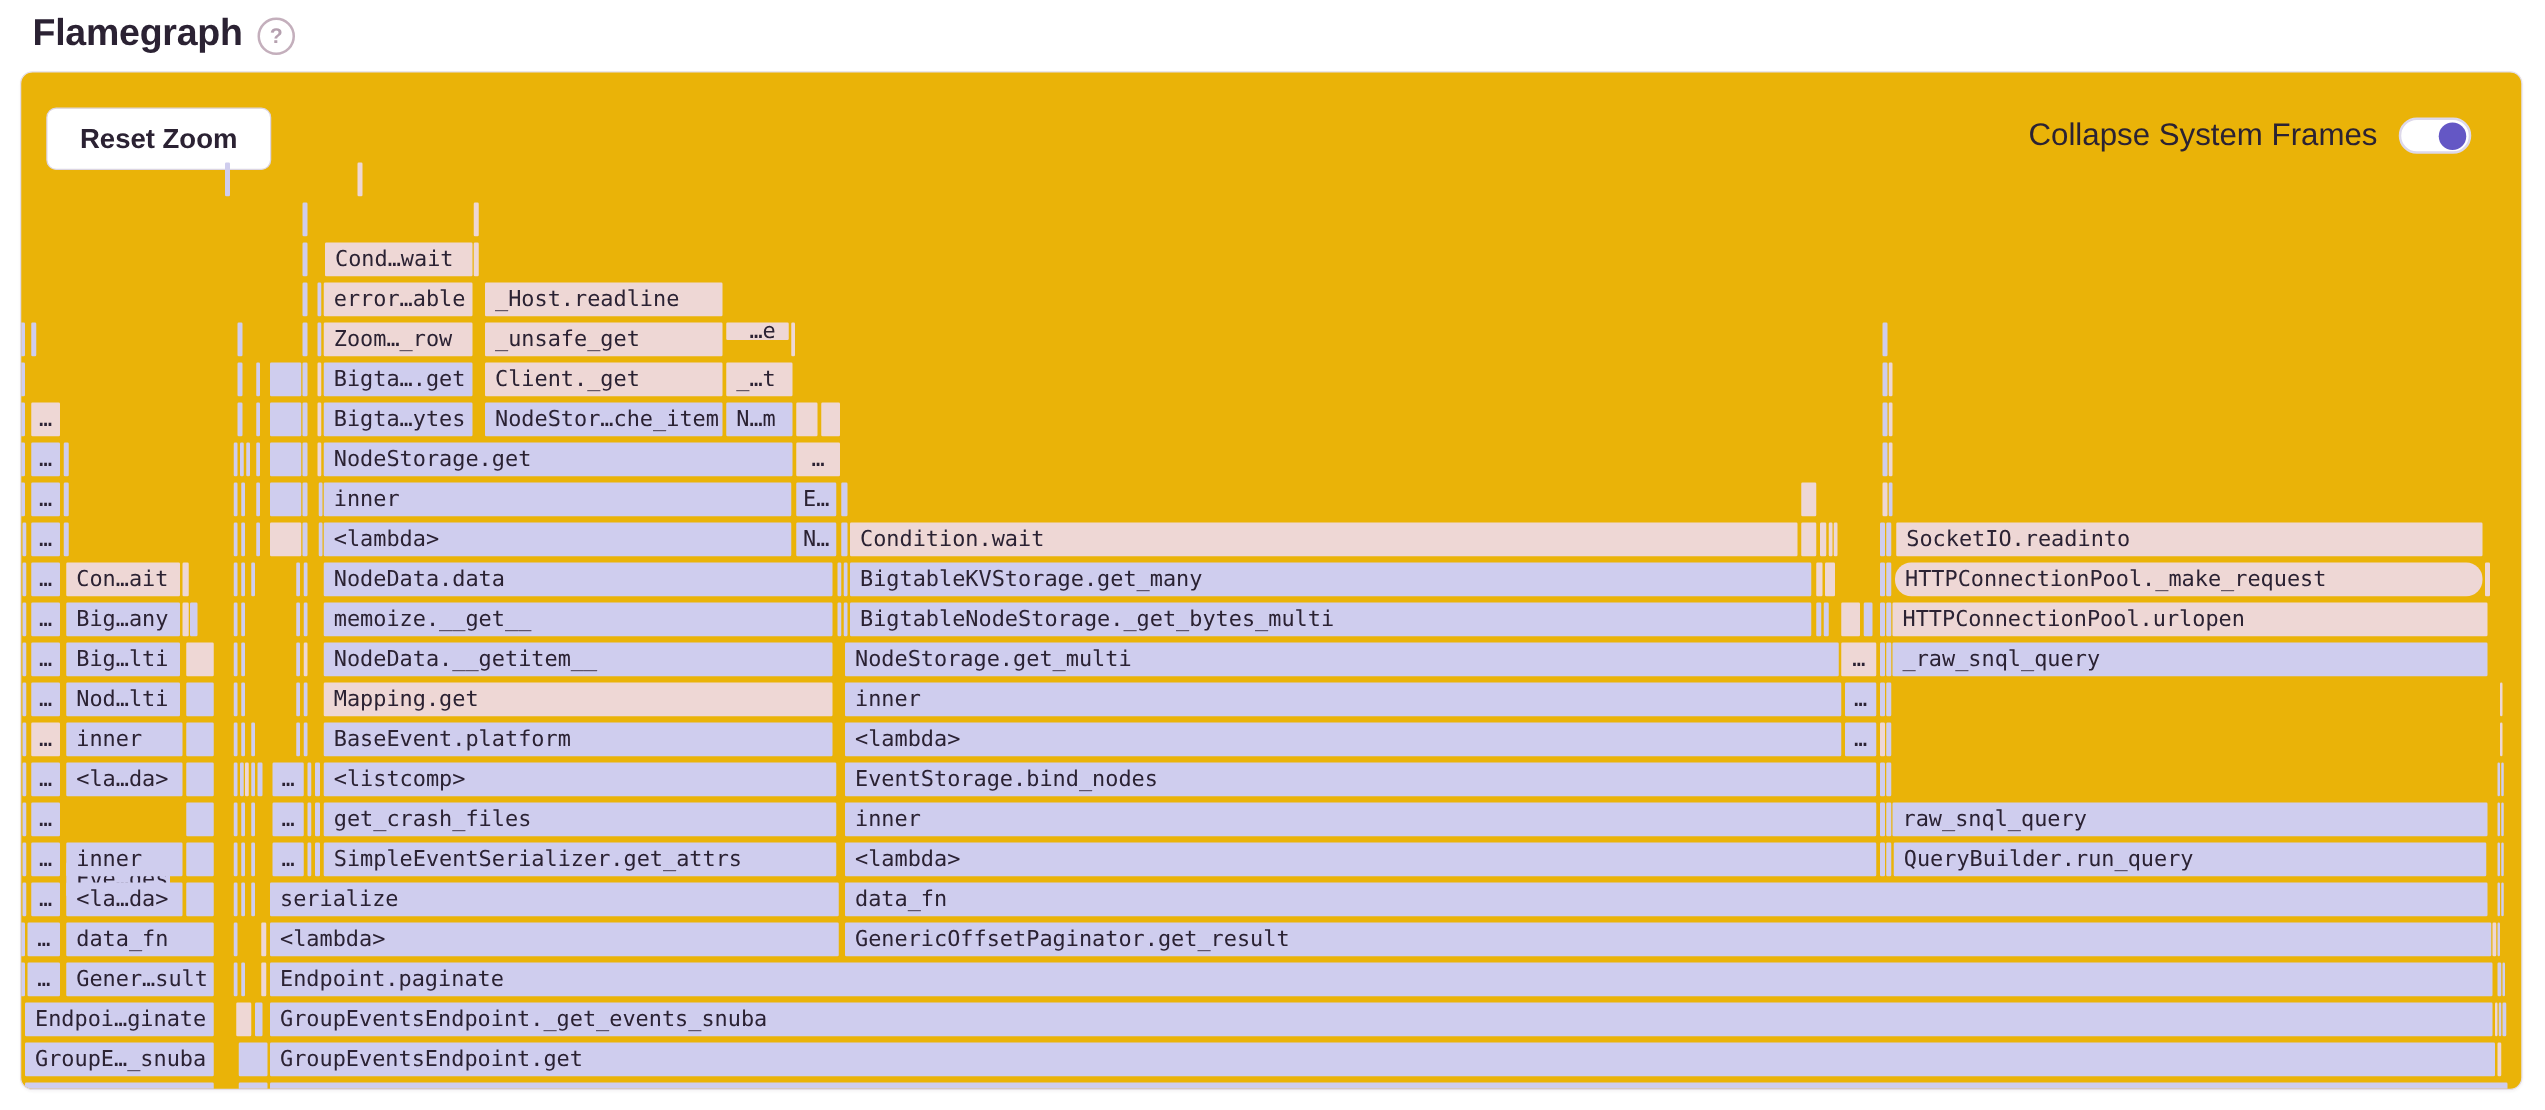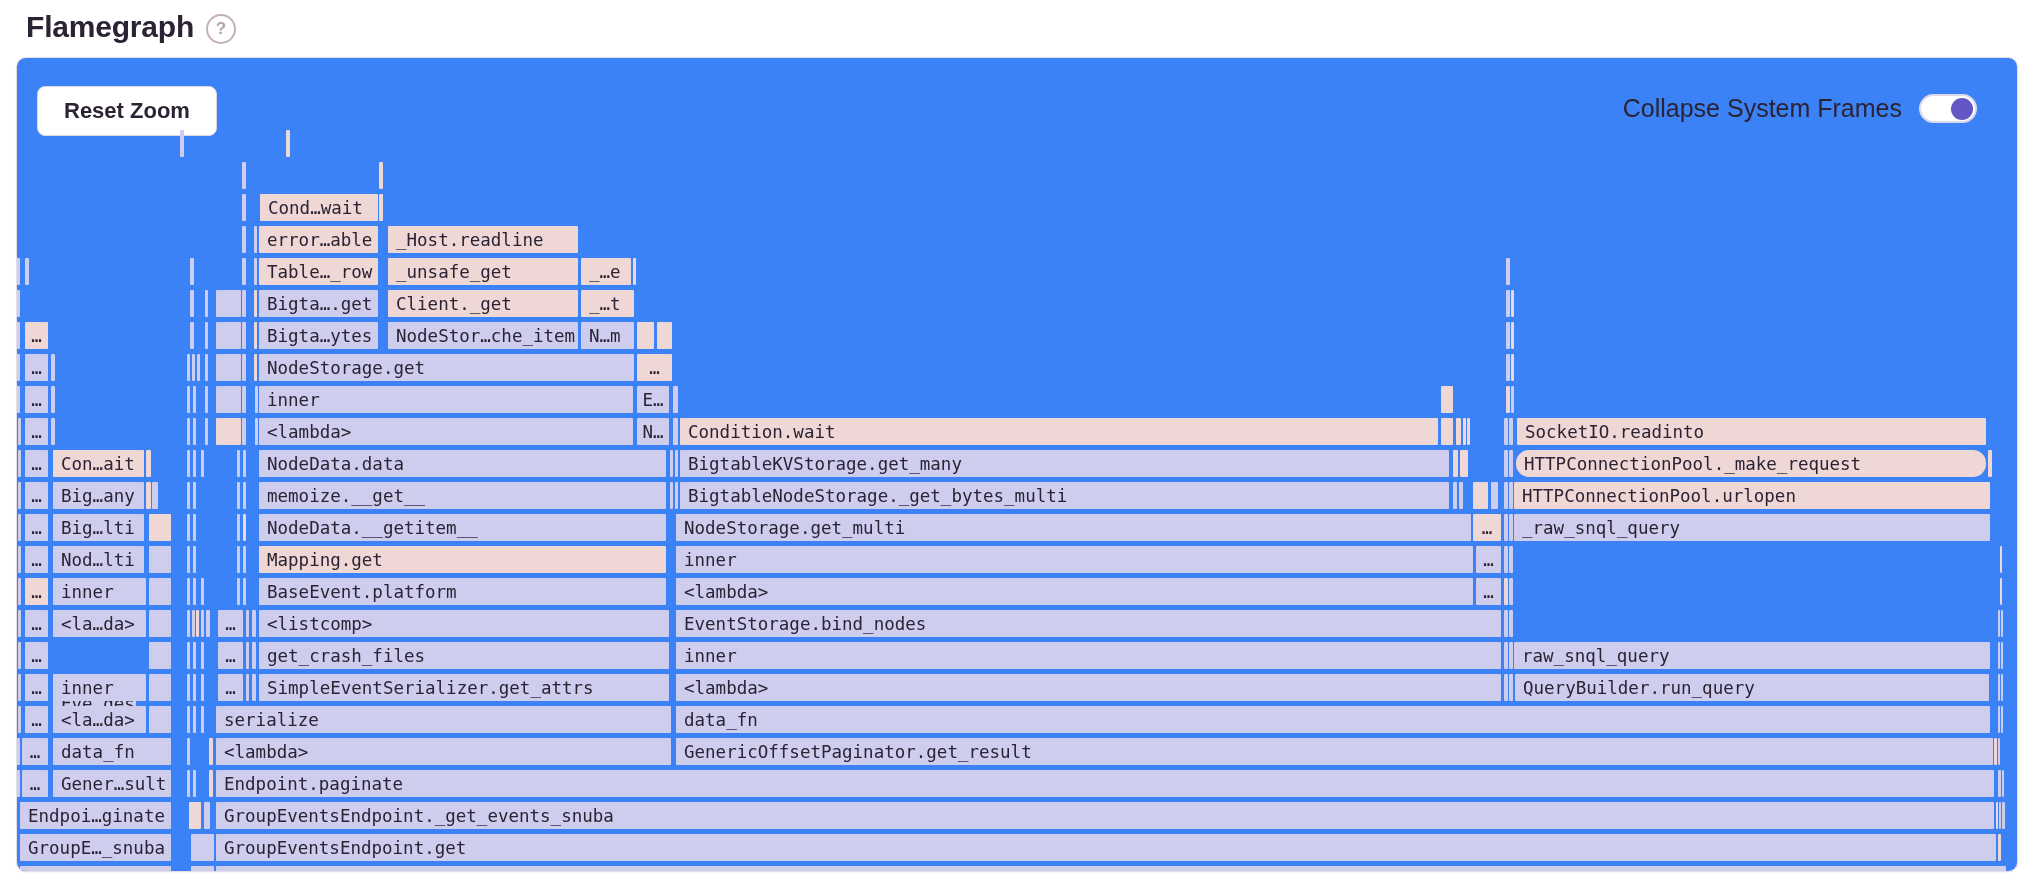--- a/index.html
+++ b/index.html
@@ -8,21 +8,21 @@
   }
   html,body{margin:0;padding:0;background:#fff;}
   body{width:2036px;height:888px;position:relative;font-family:"Liberation Sans",sans-serif;overflow:hidden;}
 
   .title-row{position:absolute;left:26px;top:10px;display:flex;align-items:center;gap:12px;}
   .page-title{font-size:30px;font-weight:bold;color:var(--title);letter-spacing:-0.2px;}
   .help-icon{width:26px;height:26px;border:2.5px solid #c4afbc;border-radius:50%;
     display:flex;align-items:center;justify-content:center;
     color:var(--help);font-size:17px;font-weight:bold;margin-top:3px;}
 
-  .panel{position:absolute;left:16px;top:57px;width:2000px;height:813px;background:#3b82f6;
+  .panel{position:absolute;left:16px;top:57px;width:2000px;height:813px;background:#eab308;
     border:1.5px solid var(--panel-border);border-radius:10px;overflow:hidden;
     box-shadow:0 1px 2px rgba(43,34,51,0.04);}
 
   .reset-btn{position:absolute;left:20px;top:28px;height:50px;padding:0 26px;background:#fff;
     border:1.5px solid #dcd5e2;border-radius:8px;font-family:"Liberation Sans",sans-serif;
     font-size:22px;font-weight:bold;color:#2b2233;cursor:pointer;}
 
   .collapse-ctl{position:absolute;right:40px;top:36px;display:flex;align-items:center;gap:17px;}
   .collapse-label{font-size:25px;color:#2b2233;}
   .toggle{width:58px;height:29px;border:2px solid #ddd8ea;border-radius:16px;background:#fff;
@@ -74,26 +74,26 @@
       </div>
       <div class="frame sys" style="left: 371px; top: 168px; width: 190px; height: 27px;">
         <span>_Host.readline</span>
       </div>
       <div class="frame app small" style="left: -1px; top: 200px; width: 4px; height: 27px;"></div>
       <div class="frame app small" style="left: 8px; top: 200px; width: 4px; height: 27px;"></div>
       <div class="frame app small" style="left: 173px; top: 200px; width: 4px; height: 27px;"></div>
       <div class="frame app small" style="left: 225px; top: 200px; width: 4px; height: 27px;"></div>
       <div class="frame app small" style="left: 237px; top: 200px; width: 3px; height: 27px;"></div>
       <div class="frame sys" style="left: 242px; top: 200px; width: 119px; height: 27px;">
-        <span>Table…_row</span>
+        <span>Zoom…_row</span>
       </div>
       <div class="frame sys" style="left: 371px; top: 200px; width: 190px; height: 27px;">
         <span>_unsafe_get</span>
       </div>
-      <div class="frame sys" style="left: 564px; top: 200px; width: 50px; height: 27px;">
+      <div class="frame sys" style="left: 564px; top: 200px; width: 50px; height: 14px;">
         <span>_…e</span>
       </div>
       <div class="frame sys small" style="left: 616px; top: 200px; width: 3px; height: 27px;"></div>
       <div class="frame app small" style="left: 1489px; top: 200px; width: 4px; height: 27px;"></div>
       <div class="frame app small" style="left: -1px; top: 232px; width: 4px; height: 27px;"></div>
       <div class="frame app small" style="left: 173px; top: 232px; width: 4px; height: 27px;"></div>
       <div class="frame app small" style="left: 188px; top: 232px; width: 3px; height: 27px;"></div>
       <div class="frame app small" style="left: 199px; top: 232px; width: 25px; height: 27px;"></div>
       <div class="frame app small" style="left: 225px; top: 232px; width: 4px; height: 27px;"></div>
       <div class="frame sys small" style="left: 237px; top: 232px; width: 3px; height: 27px;"></div>

